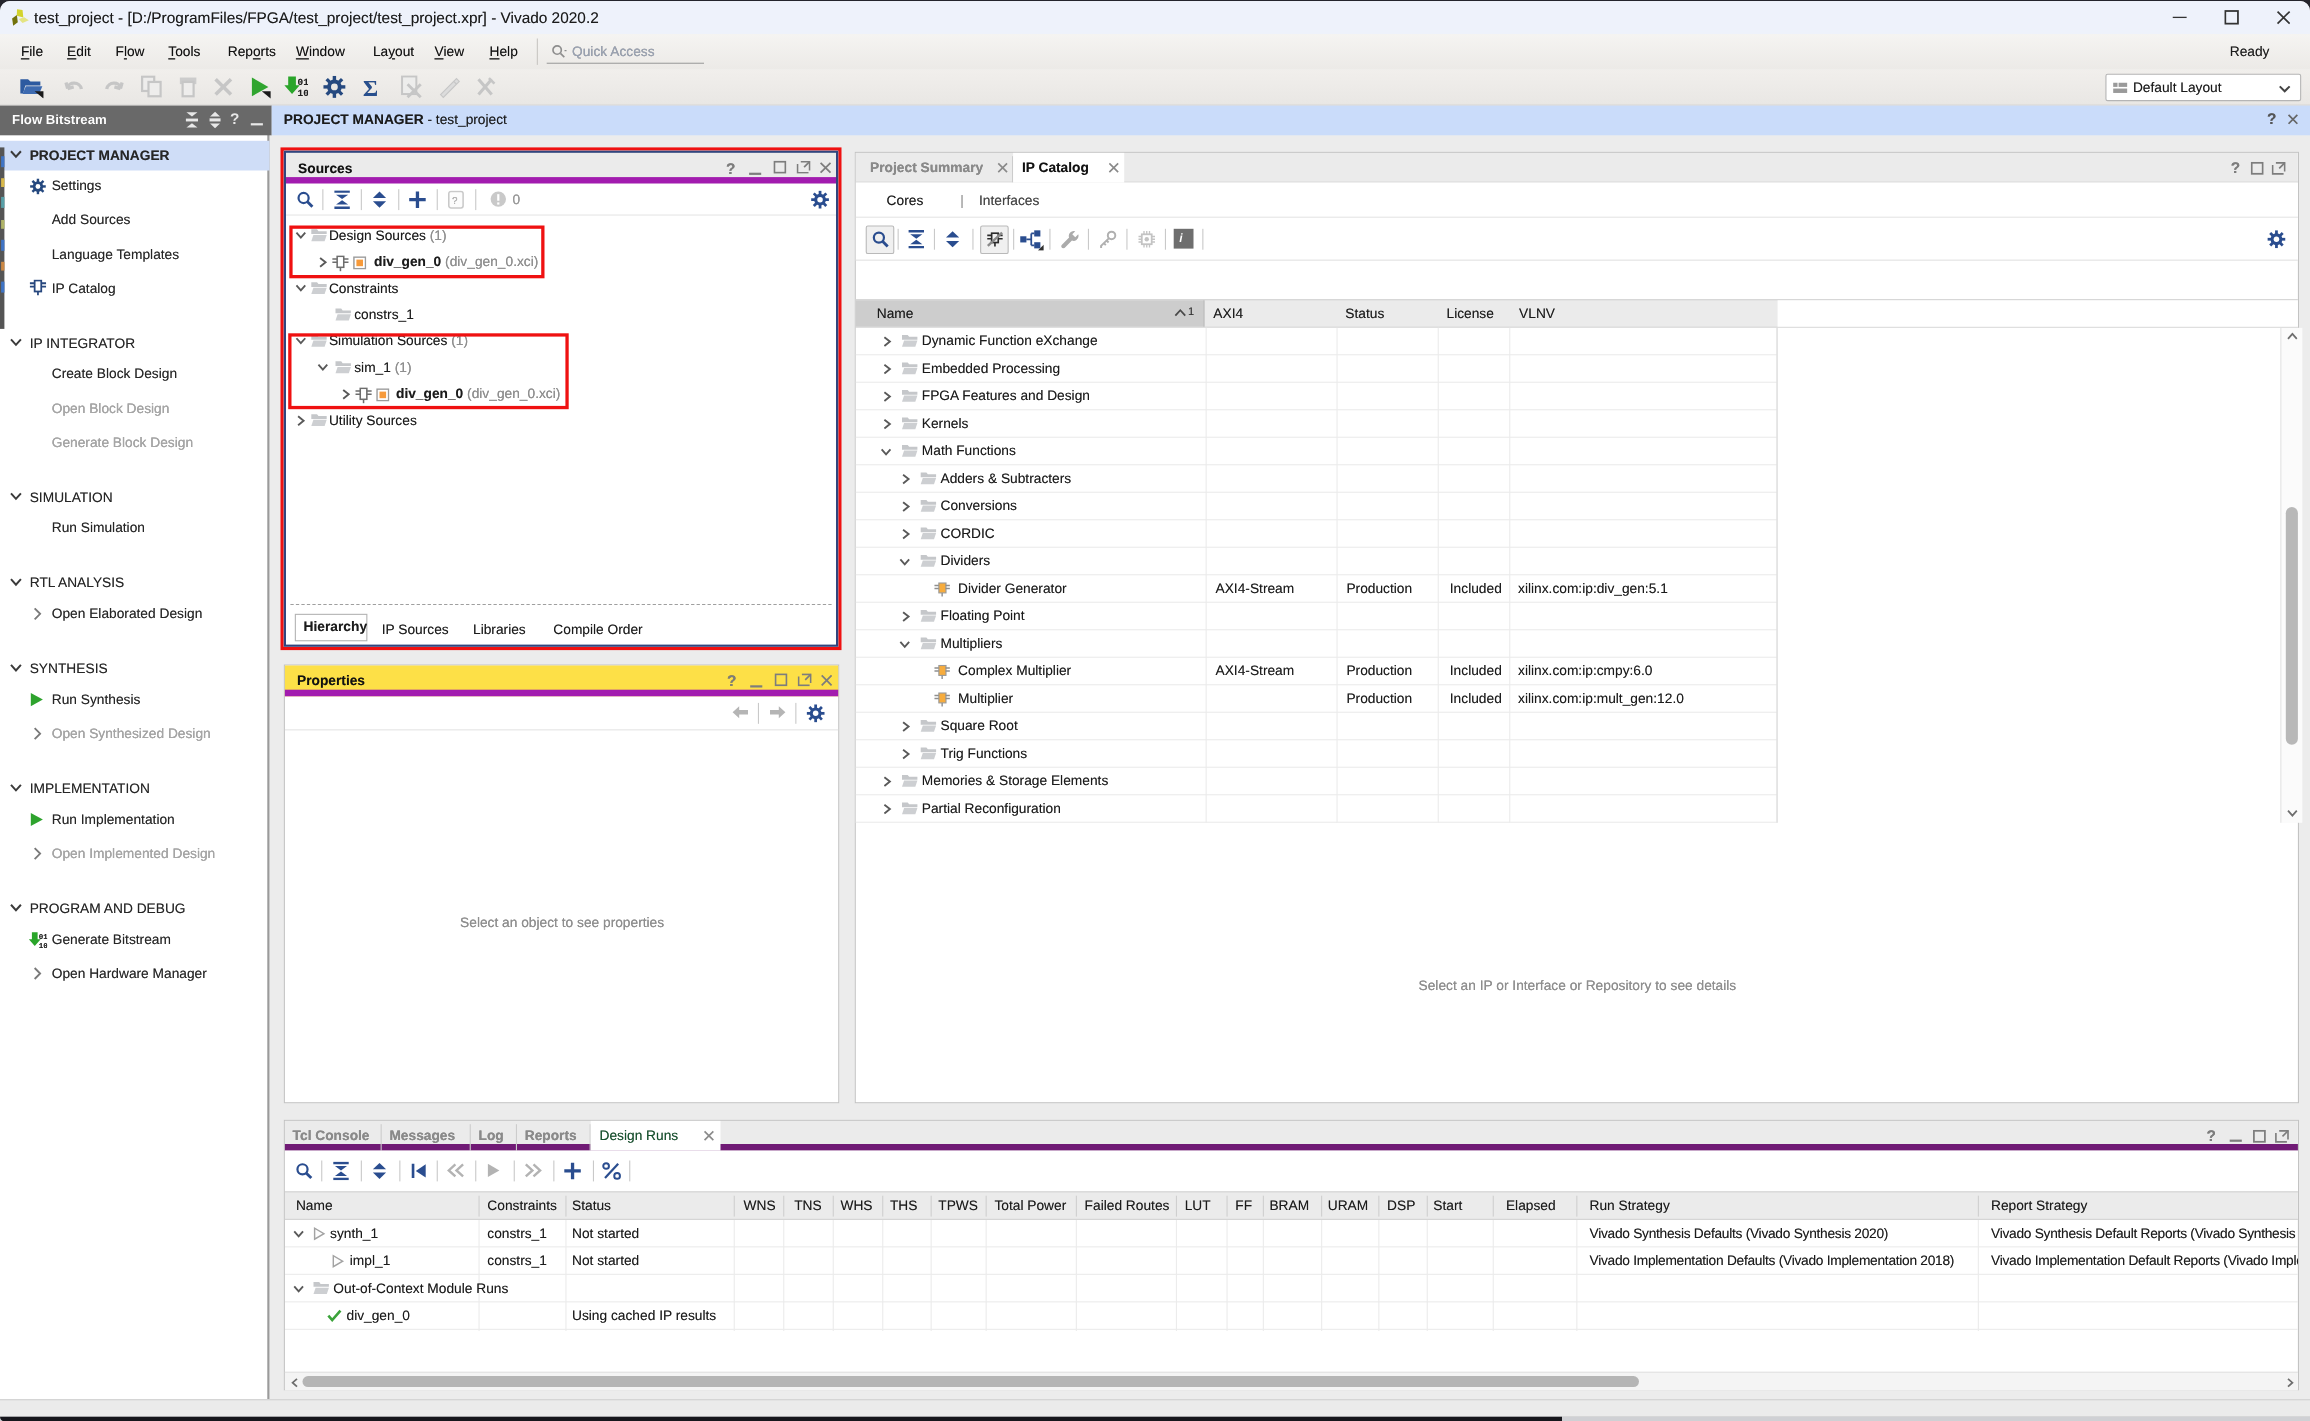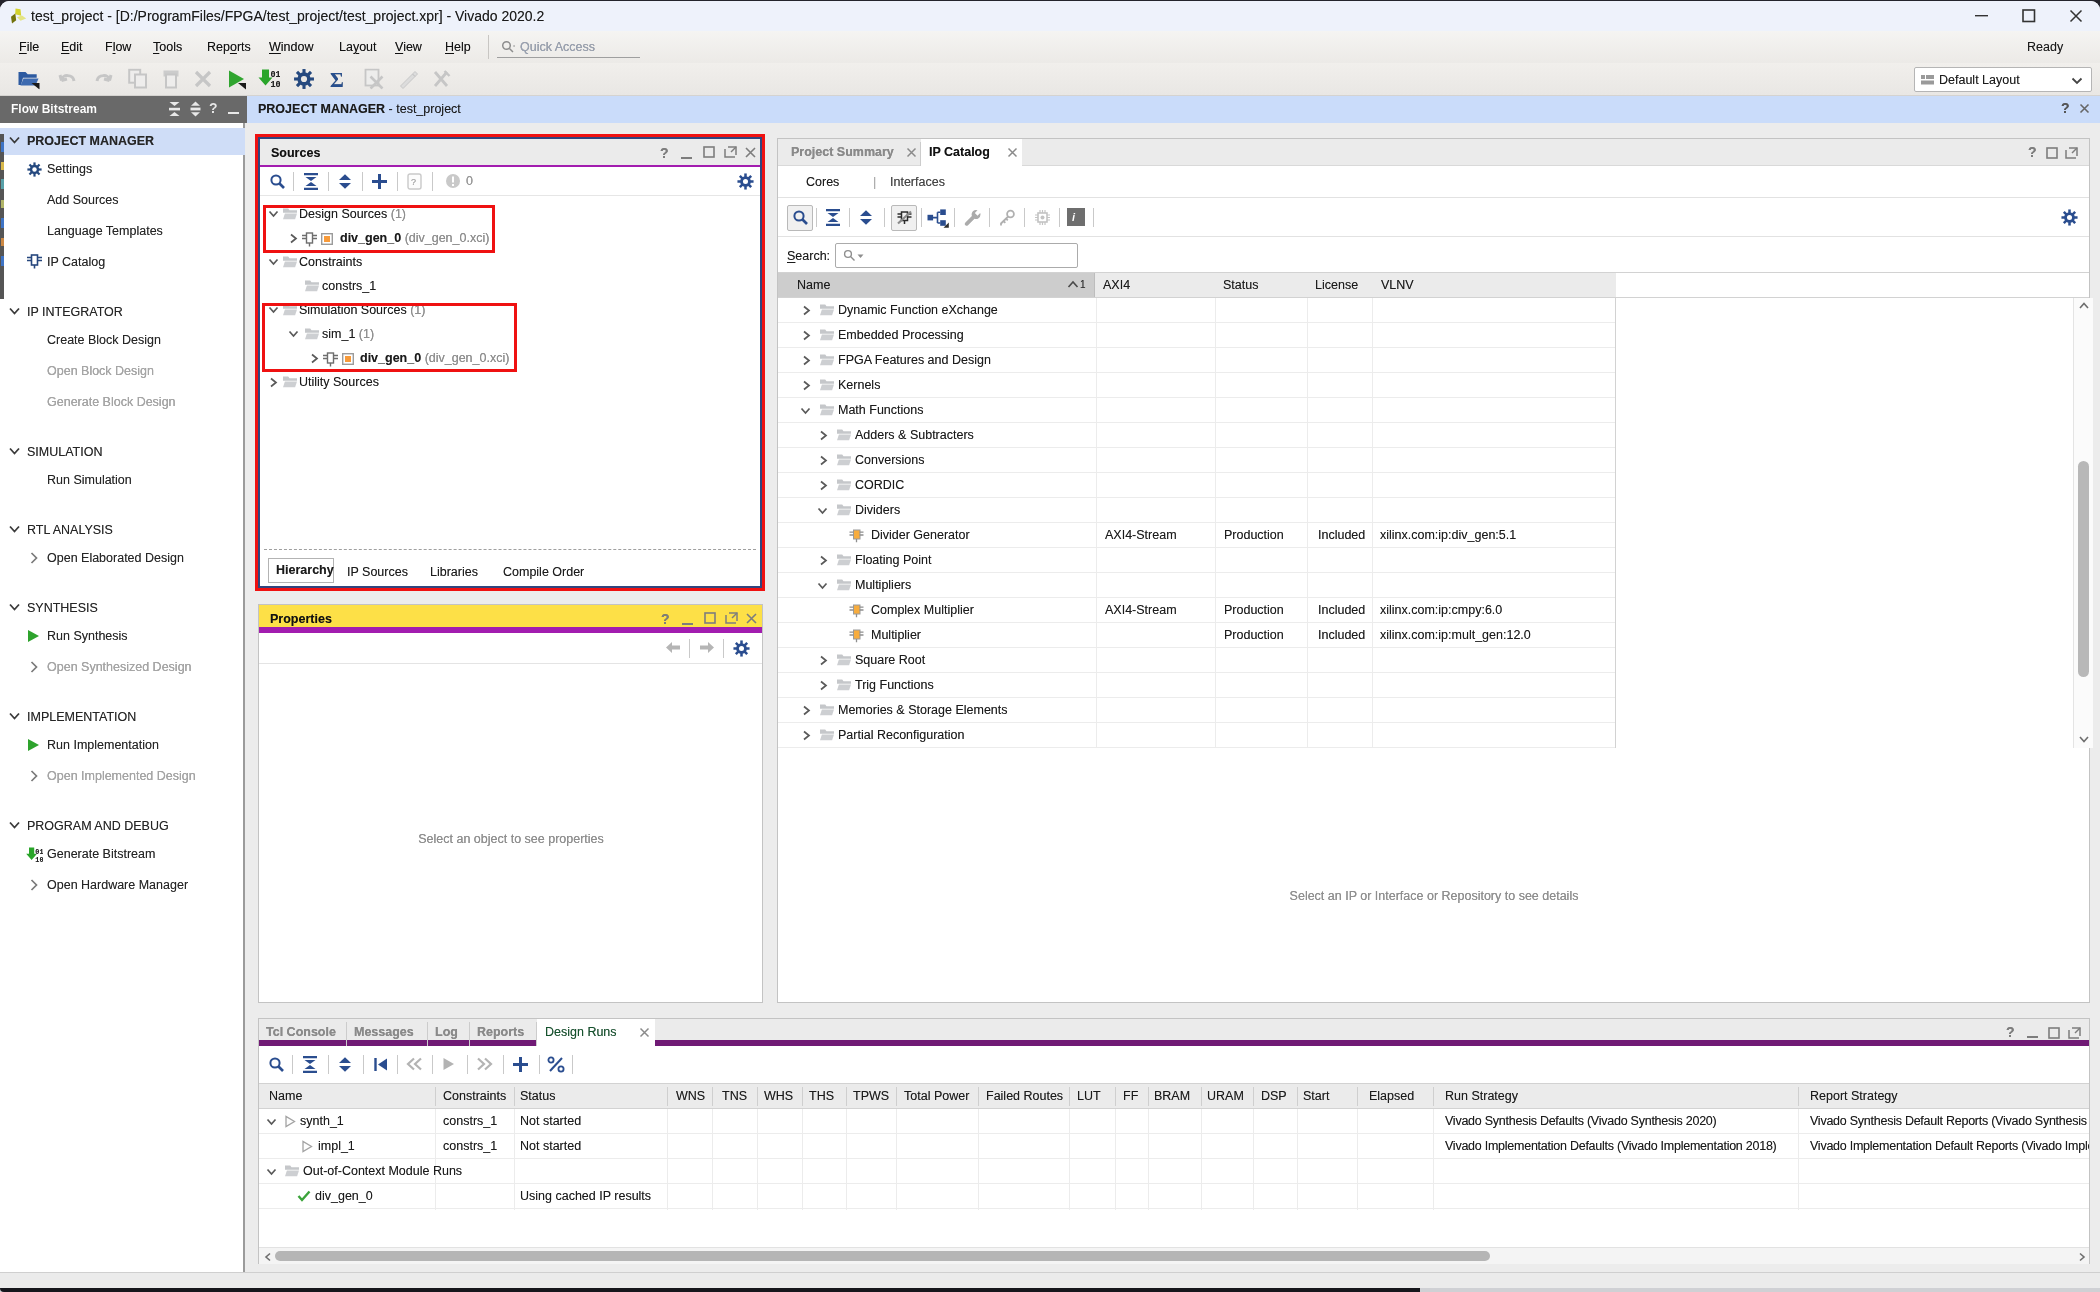--- a/index.html
+++ b/index.html
@@ -252,21 +252,21 @@
     <div class="abs" style="left:1px;top:8px;width:3px;height:10px;background:#3f74c5"></div>
     <div class="abs" style="left:1px;top:28px;width:3px;height:8px;background:#d8b84a"></div>
     <div class="abs" style="left:1px;top:45px;width:3px;height:10px;background:#58a0a8"></div>
     <div class="abs" style="left:1px;top:66px;width:3px;height:8px;background:#b0b468"></div>
     <div class="abs" style="left:1px;top:84px;width:3px;height:10px;background:#3f74c5"></div>
     <div class="abs" style="left:1px;top:104px;width:3px;height:8px;background:#cc8844"></div>
     <div class="abs" style="left:1px;top:122px;width:3px;height:10px;background:#3f74c5"></div>
   </div>
   <div id="srcpanel" class="abs" style="left:255px;top:133px;width:510px;height:457px;border:3px solid #ef1111">
     <div class="abs" style="left:0;top:0;width:504px;height:451px;border:2px solid #31457e;background:#fff">
-      <div class="abs" style="left:0;top:0;right:0;height:28px;background:#ebebeb;border-bottom:2px solid #a21caf">
+      <div class="abs" style="left:0;top:0;right:0;height:28px;background:#ebebeb;border-bottom:6px solid #a21caf">
         <div class="ptitle">Sources</div>
         <div class="txt" style="left:400px;top:14px;transform:translateY(-50%);color:#7d7d7d;font-weight:bold;font-size:14px">?</div>
         <div class="abs" style="left:421px;top:18px;width:11px;height:1.6px;background:#7d7d7d"></div>
         <svg class="abs" style="left:443px;top:7px" width="12" height="12" viewBox="0 0 12 12">
             <rect x="1" y="1" width="10" height="10" fill="none" stroke="#7d7d7d" stroke-width="1.6"></rect>
           </svg>
         <svg class="abs" style="left:464px;top:7px" width="13" height="12" viewBox="0 0 13 12">
             <path d="M1 3 v8 h10 M4 1 h8 v8" fill="none" stroke="#7d7d7d" stroke-width="1.5"></path>
             <path d="M7 6 l5-5" stroke="#7d7d7d" stroke-width="1.5"></path>
           </svg>
@@ -524,32 +524,20 @@
             <rect x="8.1" y="0.5" width="2.8" height="18"></rect>
             <rect x="8.1" y="0.5" width="2.8" height="18" transform="rotate(45 9.5 9.5)"></rect>
             <rect x="8.1" y="0.5" width="2.8" height="18" transform="rotate(90 9.5 9.5)"></rect>
             <rect x="8.1" y="0.5" width="2.8" height="18" transform="rotate(135 9.5 9.5)"></rect>
             <circle cx="9.5" cy="9.5" r="6"></circle>
           </g>
           <circle cx="9.5" cy="9.5" r="2.8" fill="#fff"></circle>
         </svg>
     </div>
 
-    <div class="abs" style="left:0;top:98px;right:0;height:35px;background:#fff">
-      <div class="txt" style="left:9px;top:19px;transform:translateY(-50%)"><span style="text-decoration:underline;text-underline-offset:2px">S</span>earch:</div>
-      <div class="abs" style="left:57px;top:6px;width:243px;height:25px;background:#fff;border:1px solid #ababab;border-radius:2px">
-        <svg class="abs" style="left:7px;top:5px" width="13" height="13" viewBox="0 0 13 13">
-            <circle cx="5" cy="5" r="3.4" fill="none" stroke="#8e8e8e" stroke-width="1.4"></circle>
-            <path d="M7.8 7.8 L11.5 11.5" stroke="#8e8e8e" stroke-width="1.4"></path>
-          </svg>
-        <svg class="abs" style="left:21px;top:10px" width="7" height="5" viewBox="0 0 7 5">
-            <polygon points="0.5,0.5 6.5,0.5 3.5,4" fill="#8e8e8e"></polygon>
-          </svg>
-      </div>
-    </div>
 
     <div class="abs" style="left:0;top:133px;right:0;height:26px;background:#ebebeb;border-top:1px solid #d2d2d2;border-bottom:1px solid #d2d2d2" id="ipchead">
       <div class="abs" style="left:0;top:0;width:317px;height:24px;background:#cdcdcd;border-right:1px solid #bdbdbd"></div>
       <div class="txt" style="left:19px;top:12px;transform:translateY(-50%)">Name</div>
       <svg class="abs" style="left:289px;top:7px" width="12" height="9" viewBox="0 0 12 9">
           <path d="M1.5 7 L6 2 L10.5 7" stroke="#4a4a4a" stroke-width="1.6" fill="none"></path>
         </svg>
       <div class="txt" style="left:302px;top:11px;transform:translateY(-50%);font-size:10px;color:#333">1</div>
       <div class="txt" style="left:325px;top:12px;transform:translateY(-50%)">AXI4</div>
       <div class="txt" style="left:445px;top:12px;transform:translateY(-50%)">Status</div>

